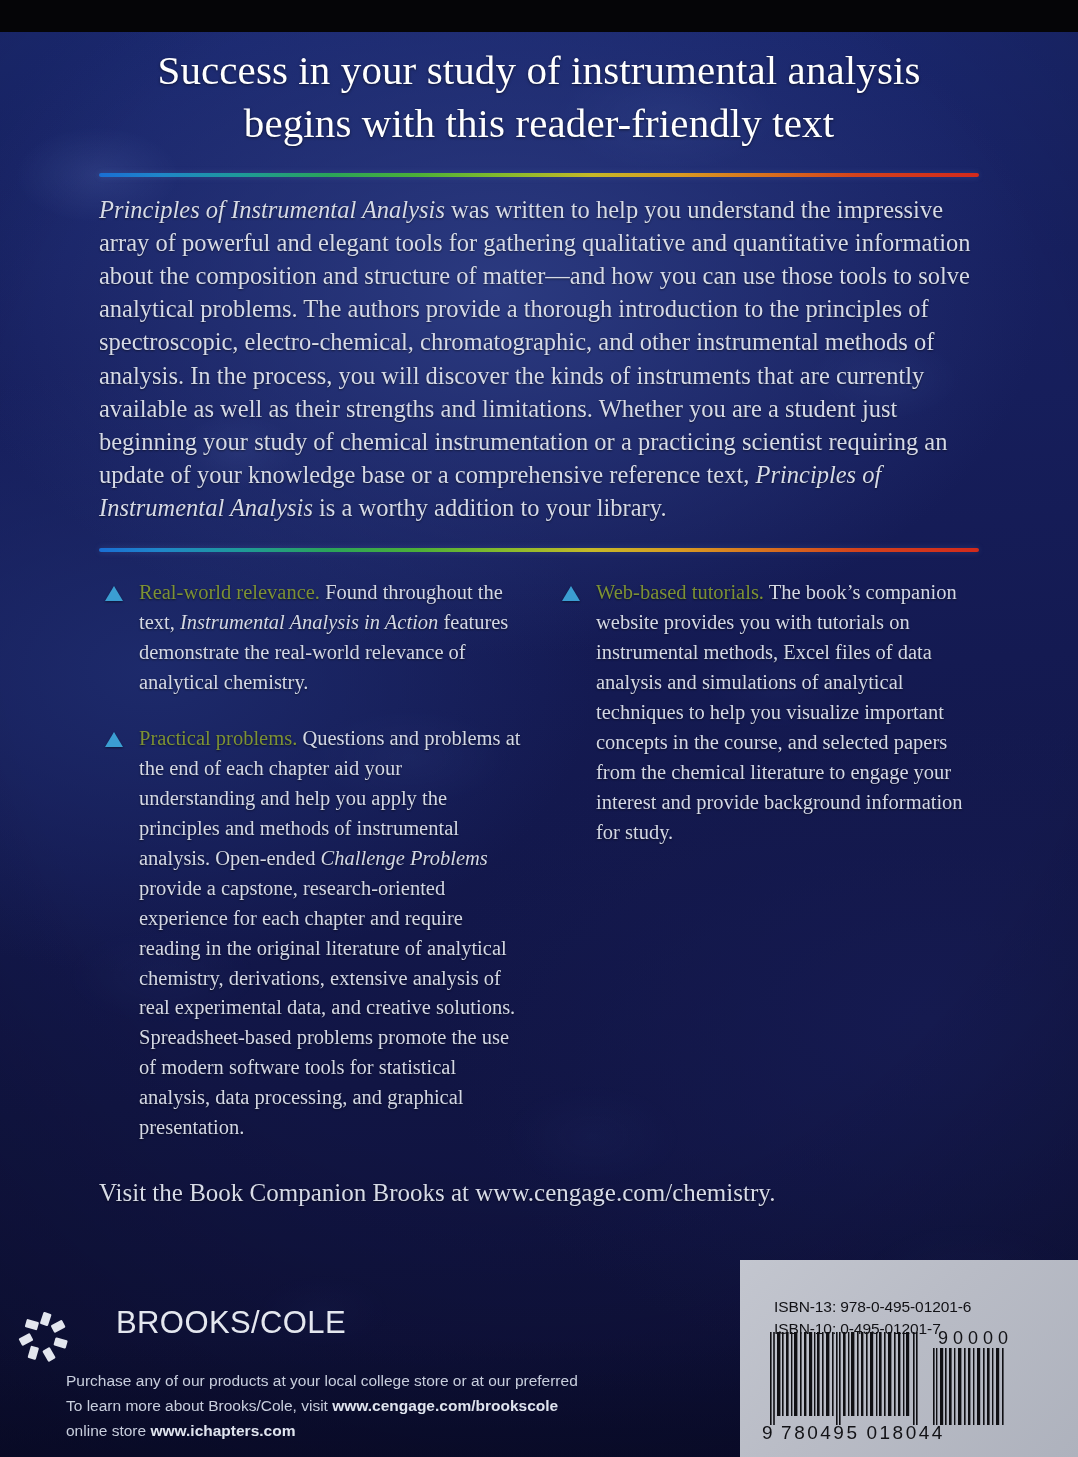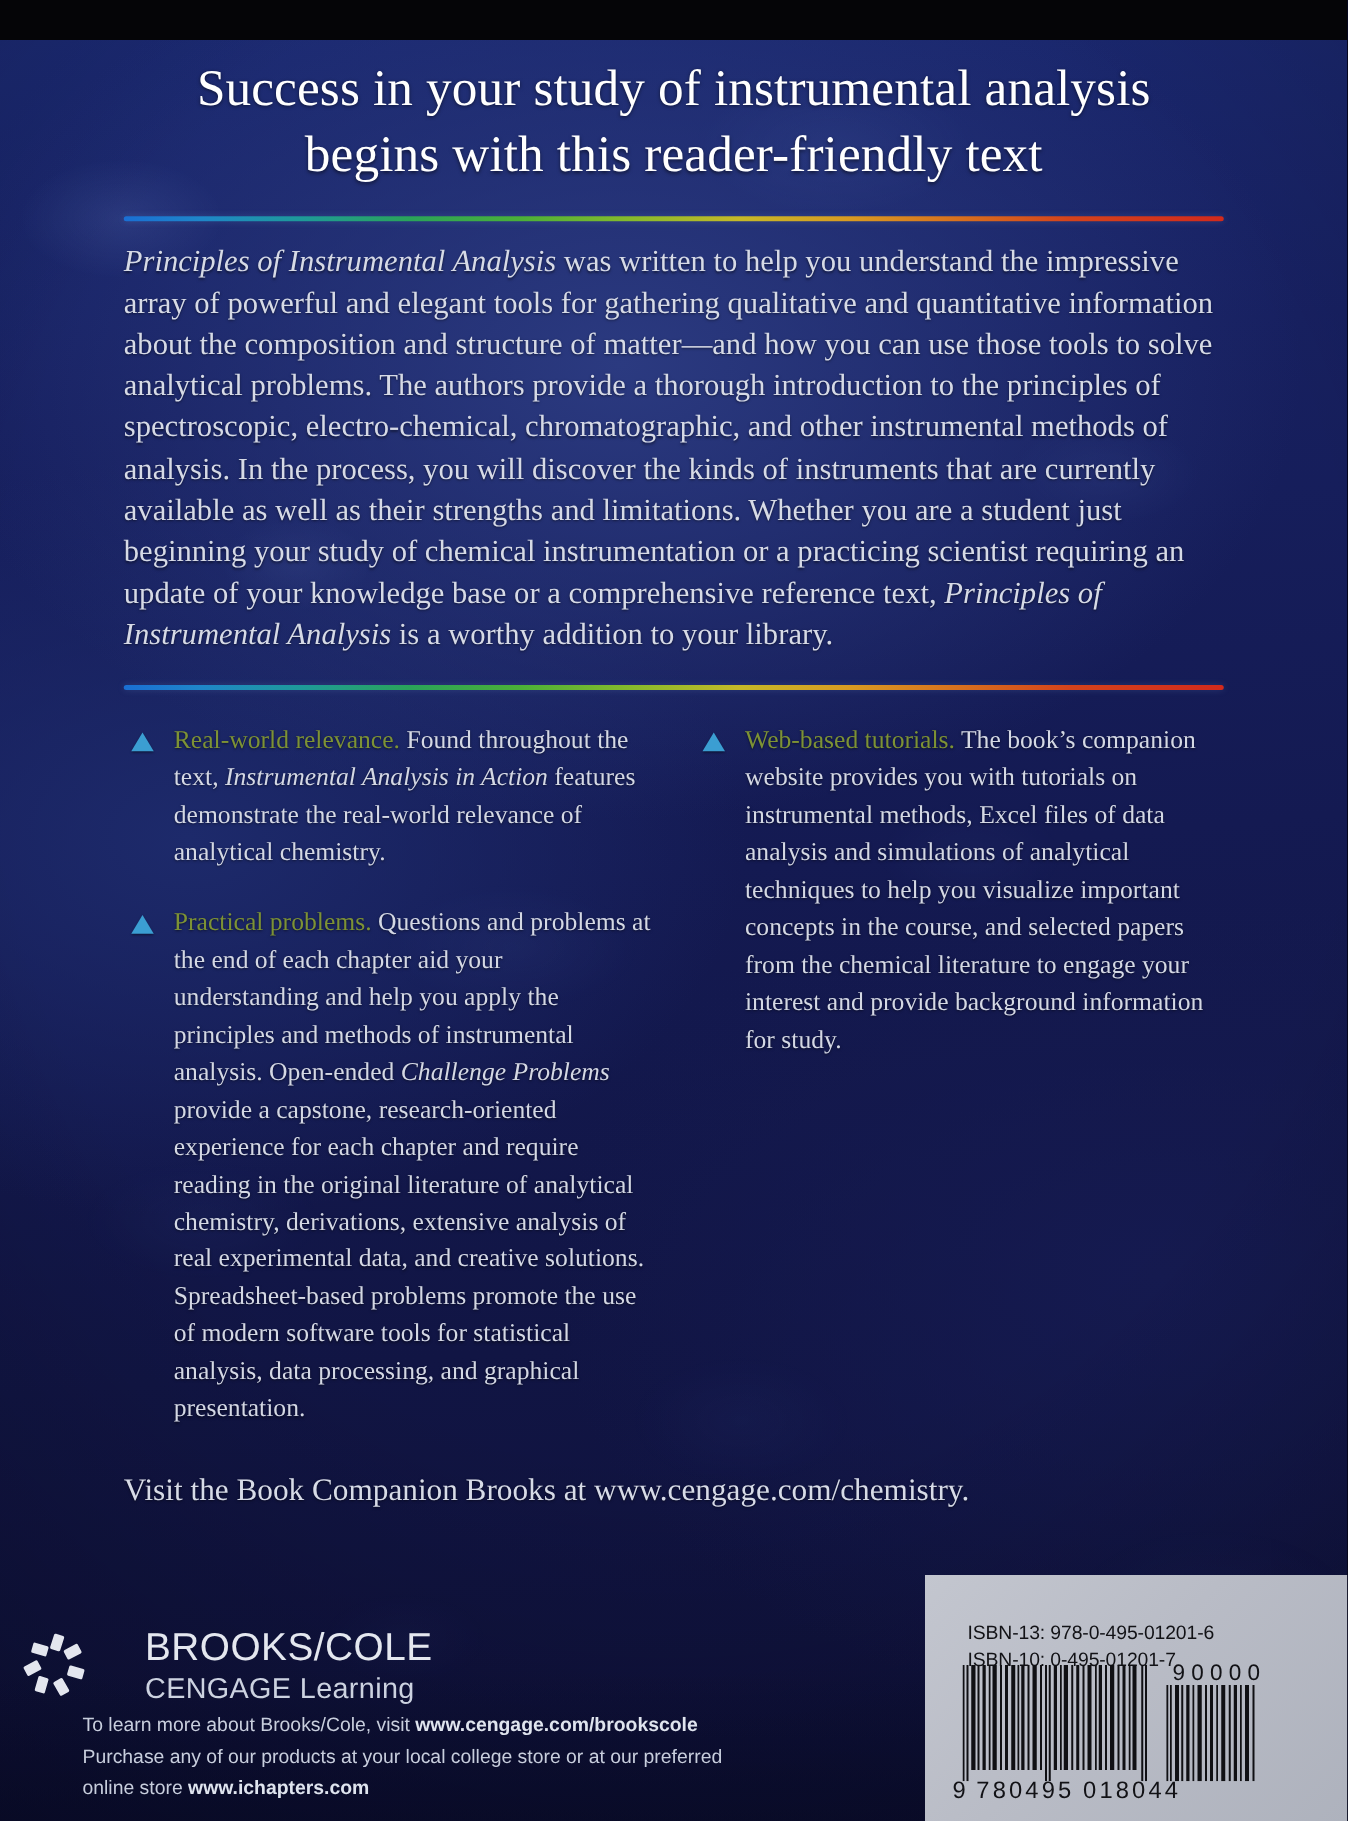--- a/index.html
+++ b/index.html
@@ -324,27 +324,26 @@
           <rect x="43" y="11" width="10" height="15" rx="1.5" transform="rotate(62 48 18)"></rect>
           <rect x="46" y="31" width="10" height="15" rx="1.5" transform="rotate(106 51 38)"></rect>
           <rect x="32" y="45" width="10" height="15" rx="1.5" transform="rotate(150 37 52)"></rect>
           <rect x="13" y="43" width="10" height="15" rx="1.5" transform="rotate(196 18 50)"></rect>
           <rect x="4" y="27" width="10" height="15" rx="1.5" transform="rotate(242 9 34)"></rect>
           <rect x="11" y="9" width="10" height="15" rx="1.5" transform="rotate(286 16 16)"></rect>
         </g>
       </svg>
       <div class="brandtext">
         <div class="brand-main">BROOKS/COLE</div>
-        <div class="brand-sub">CENGAGE Learning</div>
       </div>
     </div>
 
     <div class="finetext">
+      <div>Purchase any of our products at your local college store or at our preferred</div>
       <div><span>To learn more about Brooks/Cole, visit </span><b>www.cengage.com/brookscole</b></div>
-      <div>Purchase any of our products at your local college store or at our preferred</div>
       <div><span>online store </span><b>www.ichapters.com</b></div>
     </div>
 
     <div class="barcode-box">
 
       <div class="isbn-lines">
         <div>ISBN-13: 978-0-495-01201-6</div>
         <div>ISBN-10: 0-495-01201-7</div>
       </div>
 

